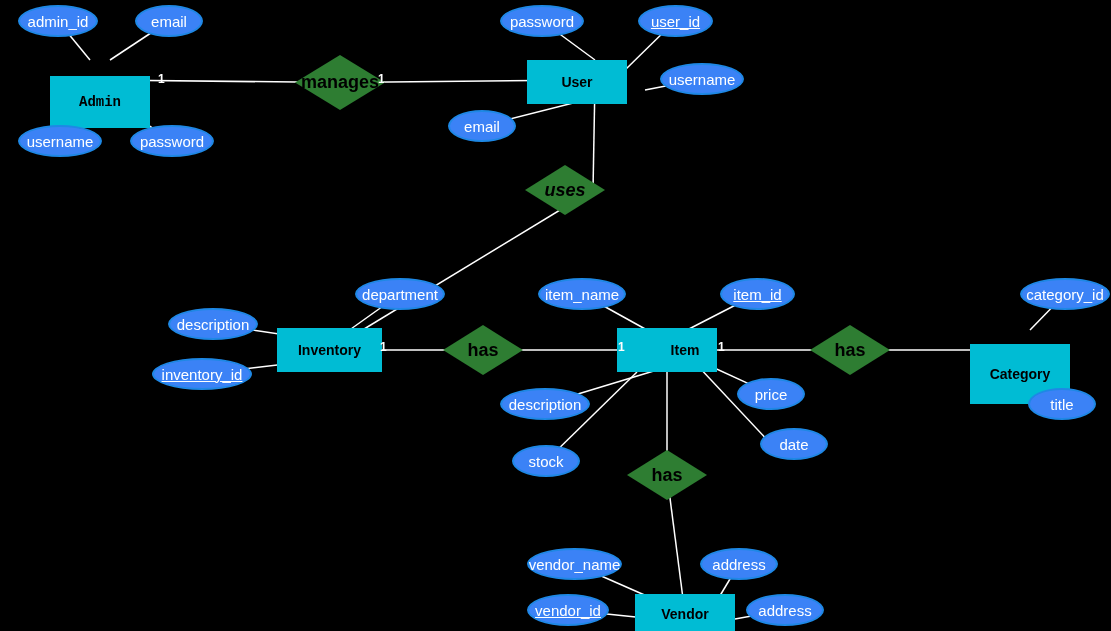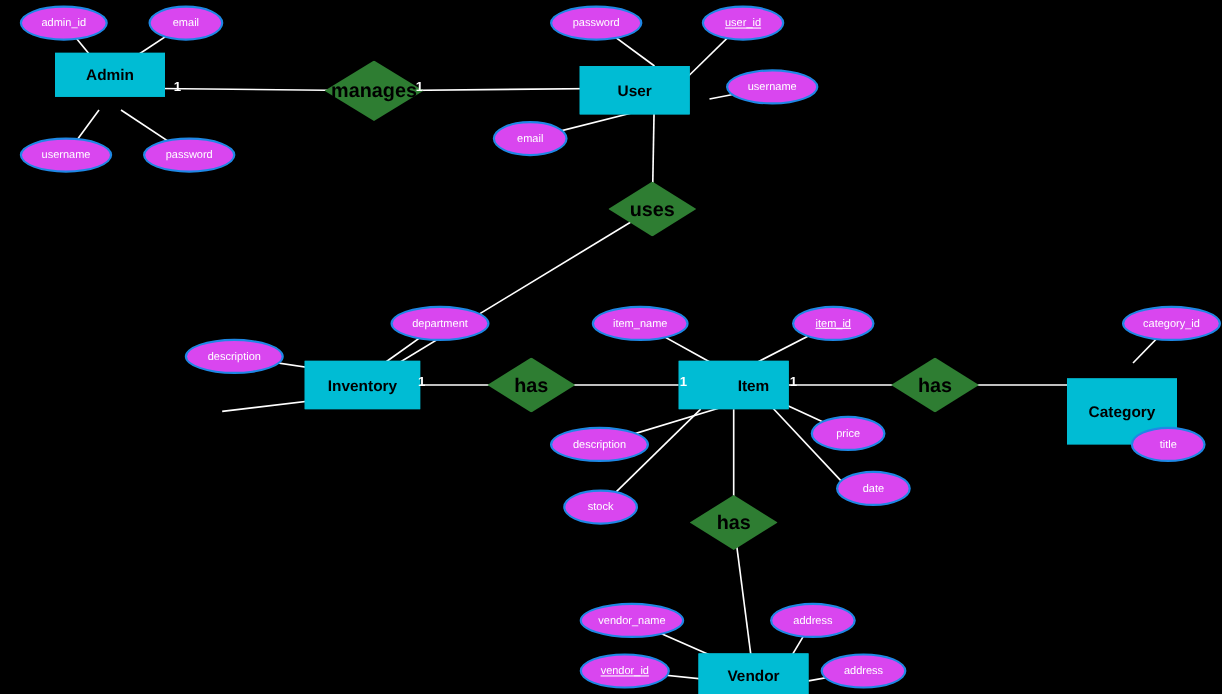--- a/index.html
+++ b/index.html
@@ -31,27 +31,27 @@
       display: flex;
       align-items: center;
       justify-content: center;
       font-weight: bold;
       font-size: 14px;
       color: #000;
       cursor: pointer;
     }
     .attribute {
       position: absolute;
-      background: #d946ef;
+      background: #3b82f6;
       border: 2px solid #1e88e5;
       border-radius: 50%;
       display: flex;
       align-items: center;
       justify-content: center;
-      font-size: 10px;
+      font-size: 15px;
       color: #fff;
       text-align: center;
     }
     .attribute.underlined span {
       text-decoration: underline;
     }
     .relationship {
       position: absolute;
       width: 80px;
       height: 50px;
@@ -115,30 +115,30 @@
       <line x1="697" y1="360" x2="771" y2="394" stroke="#fff" stroke-width="1.5"></line>
       <line x1="697" y1="365" x2="771" y2="444" stroke="#fff" stroke-width="1.5"></line>
       <line x1="637" y1="372" x2="546" y2="461" stroke="#fff" stroke-width="1.5"></line>
       <line x1="1030" y1="330" x2="1065" y2="294" stroke="#fff" stroke-width="1.5"></line>
       <line x1="1030" y1="370" x2="1062" y2="404" stroke="#fff" stroke-width="1.5"></line>
       <line x1="665" y1="604" x2="574" y2="564" stroke="#fff" stroke-width="1.5"></line>
       <line x1="715" y1="604" x2="739" y2="564" stroke="#fff" stroke-width="1.5"></line>
       <line x1="655" y1="619" x2="568" y2="610" stroke="#fff" stroke-width="1.5"></line>
       <line x1="735" y1="619" x2="785" y2="610" stroke="#fff" stroke-width="1.5"></line>
     </svg>
-<div class="entity" style="left: 50px; top: 48px; width: 100px; height: 40px;">Admin</div>
+<div class="entity" style="left: 50px; top: 76px; width: 100px; height: 52px; font-family: Liberation Mono, monospace;">Admin</div>
     <div class="entity" style="left: 527px; top: 60px; width: 100px; height: 44px;">User</div>
     <div class="entity" style="left: 277px; top: 328px; width: 105px; height: 44px;">Inventory</div>
     <div class="entity" style="left: 617px; top: 328px; width: 100px; height: 44px; padding-left: 36px;">Item</div>
     <div class="entity" style="left: 970px; top: 344px; width: 100px; height: 60px;">Category</div>
     <div class="entity" style="left: 635px; top: 594px; width: 100px; height: 40px;">Vendor</div>
     <div class="relationship" style="left: 295px; top: 55px; width: 90px; height: 55px;">
       <span>manages</span>
     </div>
-    <div class="relationship" style="left: 553px; top: 165px; width: 80px; height: 50px;">
+    <div class="relationship" style="left: 525px; top: 165px; width: 80px; height: 50px; font-style: italic;">
       <span>uses</span>
     </div>
     <div class="relationship" style="left: 443px; top: 325px; width: 80px; height: 50px;">
       <span>has</span>
     </div>
     <div class="relationship" style="left: 810px; top: 325px; width: 80px; height: 50px;">
       <span>has</span>
     </div>
     <div class="relationship" style="left: 627px; top: 450px; width: 80px; height: 50px;">
       <span>has</span>
@@ -162,20 +162,23 @@
       <span>user_id</span>
     </div>
     <div class="attribute" style="left: 660px; top: 63px; width: 84px; height: 32px;">
       <span>username</span>
     </div>
     <div class="attribute" style="left: 448px; top: 110px; width: 68px; height: 32px;">
       <span>email</span>
     </div>
     <div class="attribute" style="left: 168px; top: 308px; width: 90px; height: 32px;">
       <span>description</span>
+    </div>
+    <div class="attribute underlined" style="left: 152px; top: 358px; width: 100px; height: 32px;">
+      <span>inventory_id</span>
     </div>
     <div class="attribute" style="left: 355px; top: 278px; width: 90px; height: 32px;">
       <span>department</span>
     </div>
     <div class="attribute" style="left: 538px; top: 278px; width: 88px; height: 32px;">
       <span>item_name</span>
     </div>
     <div class="attribute underlined" style="left: 720px; top: 278px; width: 75px; height: 32px;">
       <span>item_id</span>
     </div>

